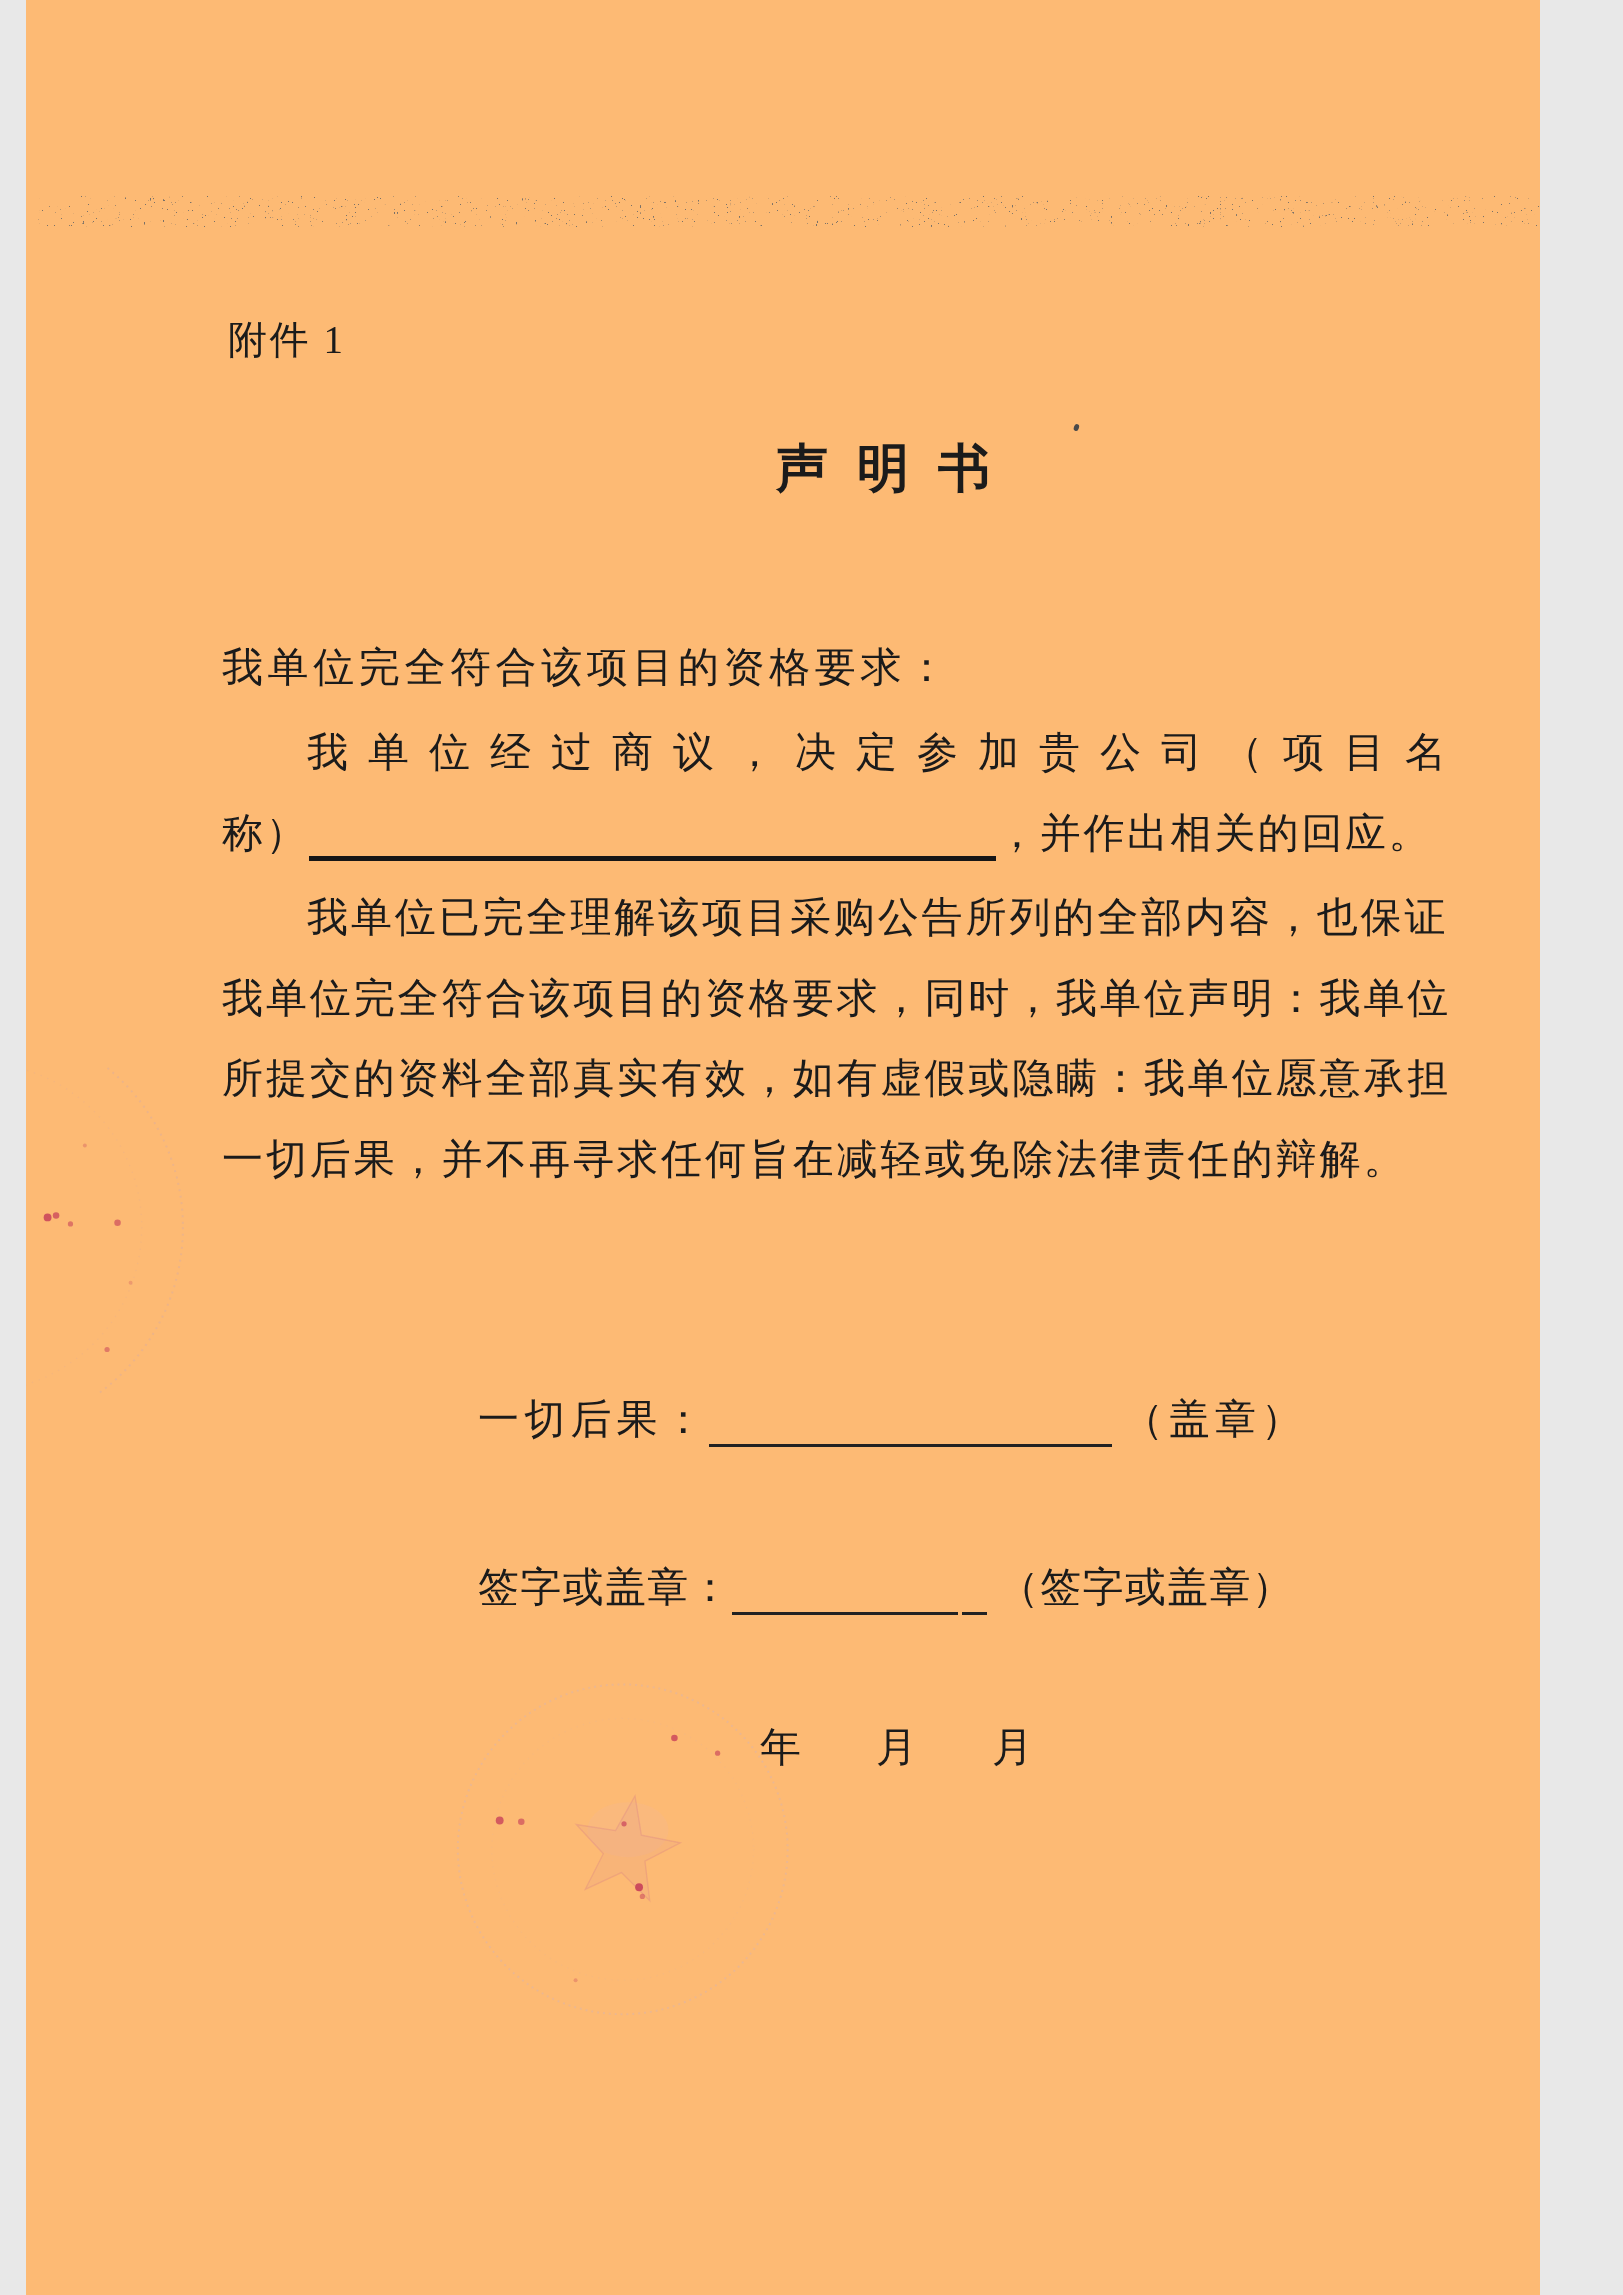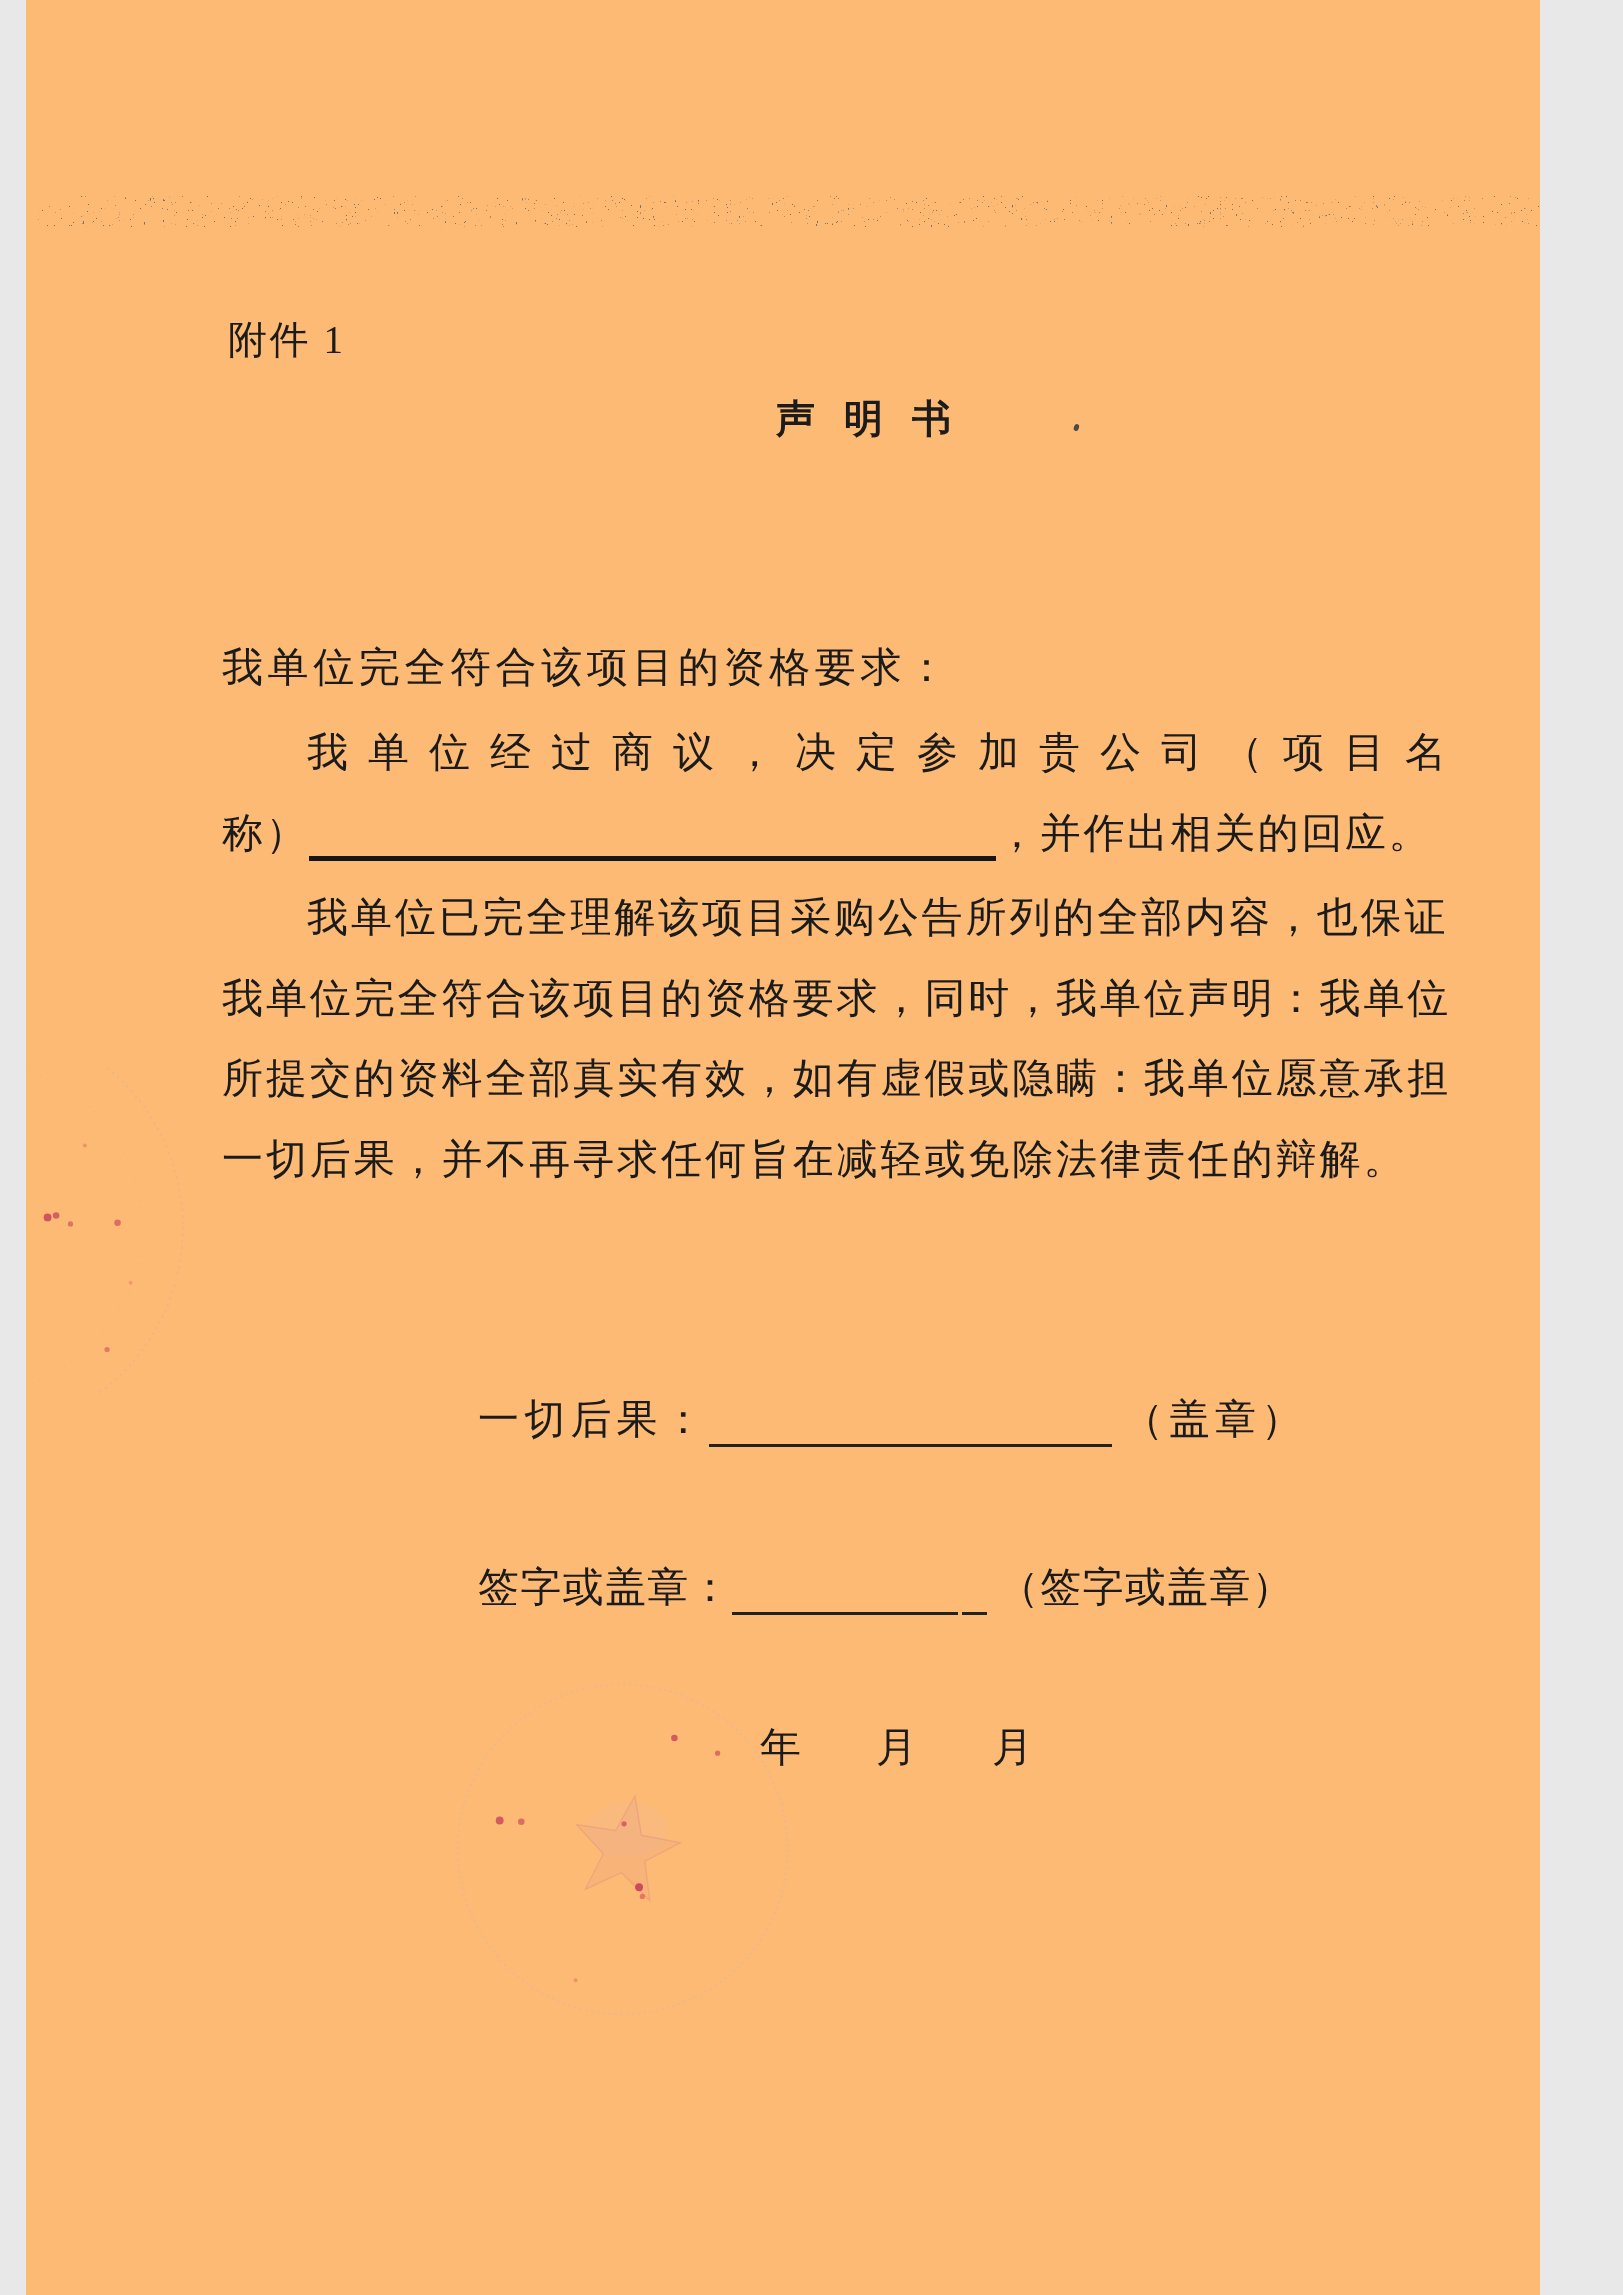--- a/index.html
+++ b/index.html
@@ -10,21 +10,21 @@
     overflow:hidden;
     font-family:"Liberation Serif","DejaVu Serif",serif;
     color:#1b1b1b;
     margin-left:26px;
   }
   
   .noise-band{position:absolute;left:11.8px;top:196px;width:1598px;height:31px;opacity:.85;}
   
   .attachment{position:absolute;left:202px;top:313px;font-size:39px;letter-spacing:2.6px;white-space:nowrap;}
   
-  .doc-title{position:absolute;left:750px;top:392px;margin:0;font-size:39px;font-weight:700;letter-spacing:29px;white-space:nowrap;}
+  .doc-title{position:absolute;left:750px;top:434px;margin:0;font-size:52px;font-weight:700;letter-spacing:29px;white-space:nowrap;}
   .title-speck{position:absolute;left:1048px;top:424px;width:4.6px;height:6.5px;background:#4a4a4a;border-radius:50%;transform:rotate(18deg);}
   
   .line{position:absolute;left:196px;font-size:41px;letter-spacing:2.9px;white-space:nowrap;}
   .addressee{top:640px;letter-spacing:4.6px;}
   .p1l1{top:725px;left:281px;letter-spacing:20px;}
   .p1l2{top:806px;letter-spacing:2.6px;}
   .p2l0{top:890px;left:281px;}
   .p2l1{top:971px;font-family:Liberation Mono, monospace;}
   .p2l2{top:1051px;}
   .p2l3{top:1132px;text-align:center;}

